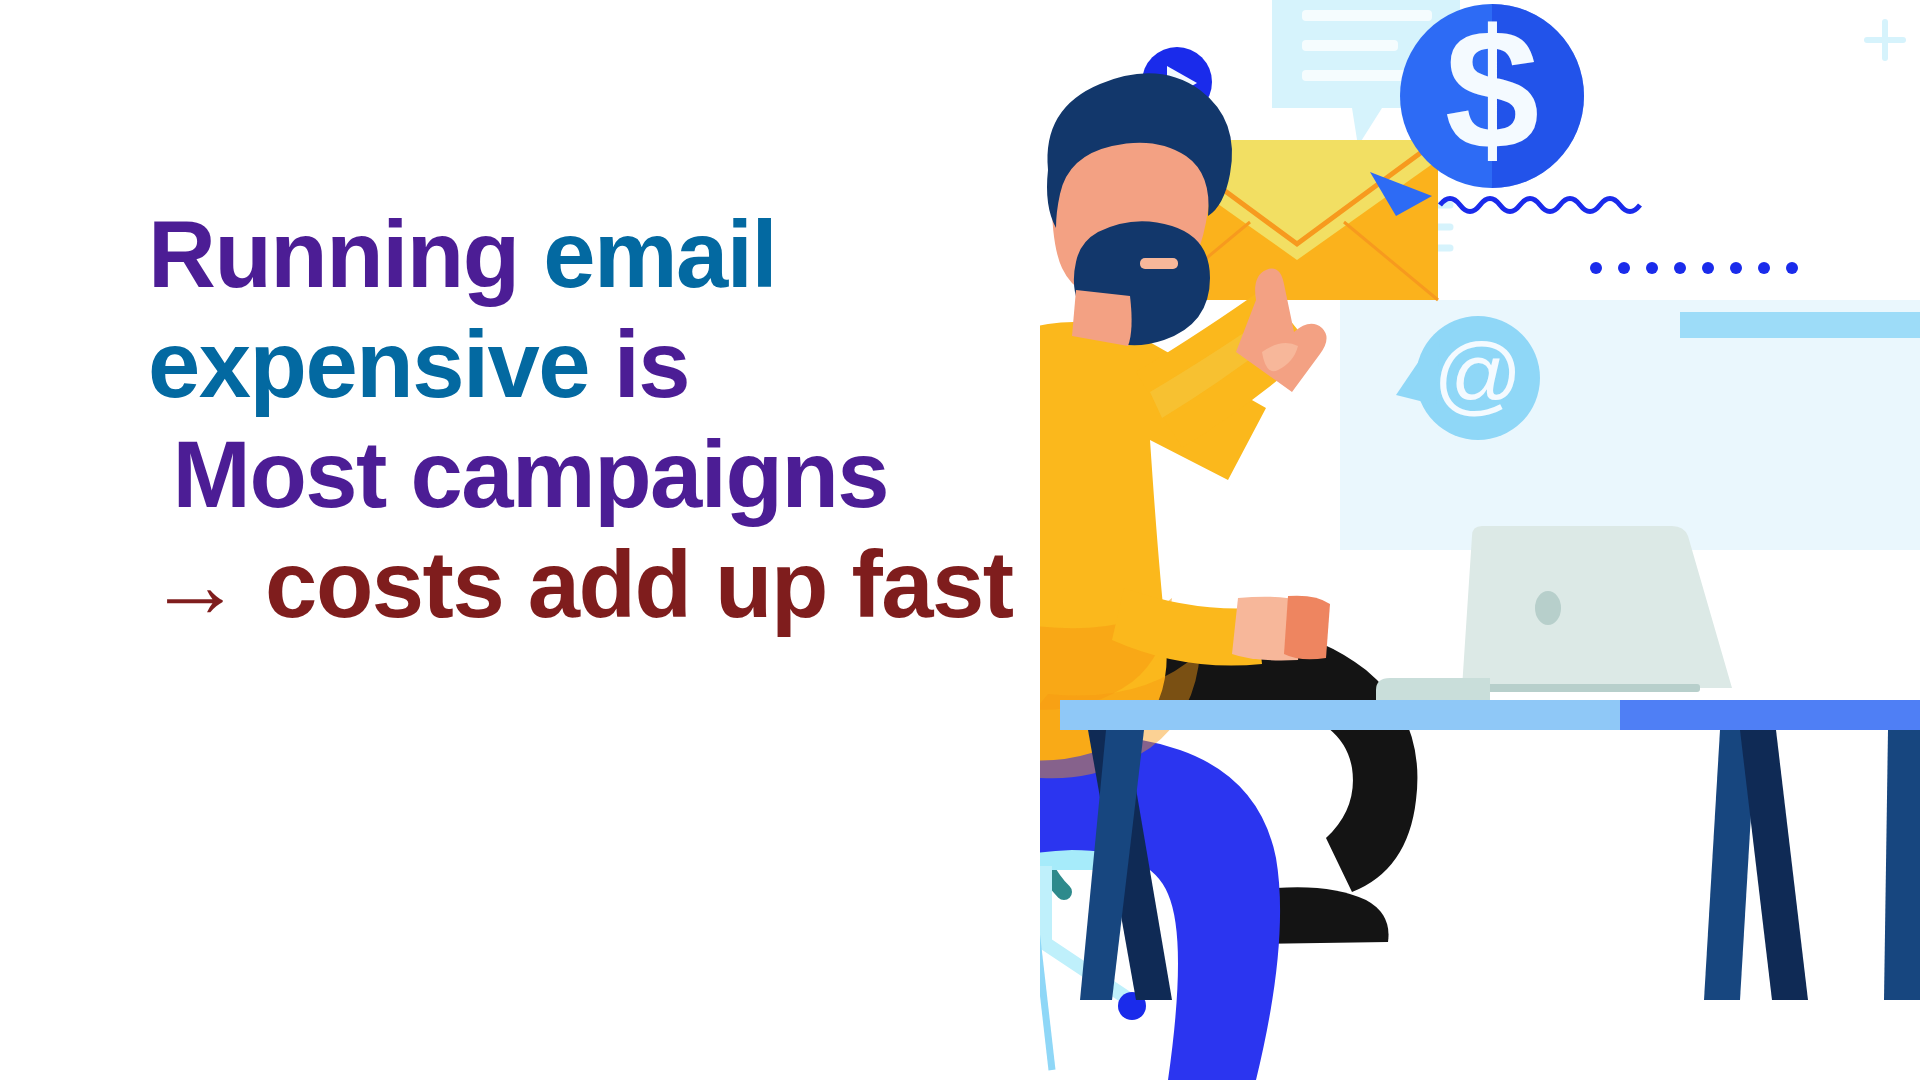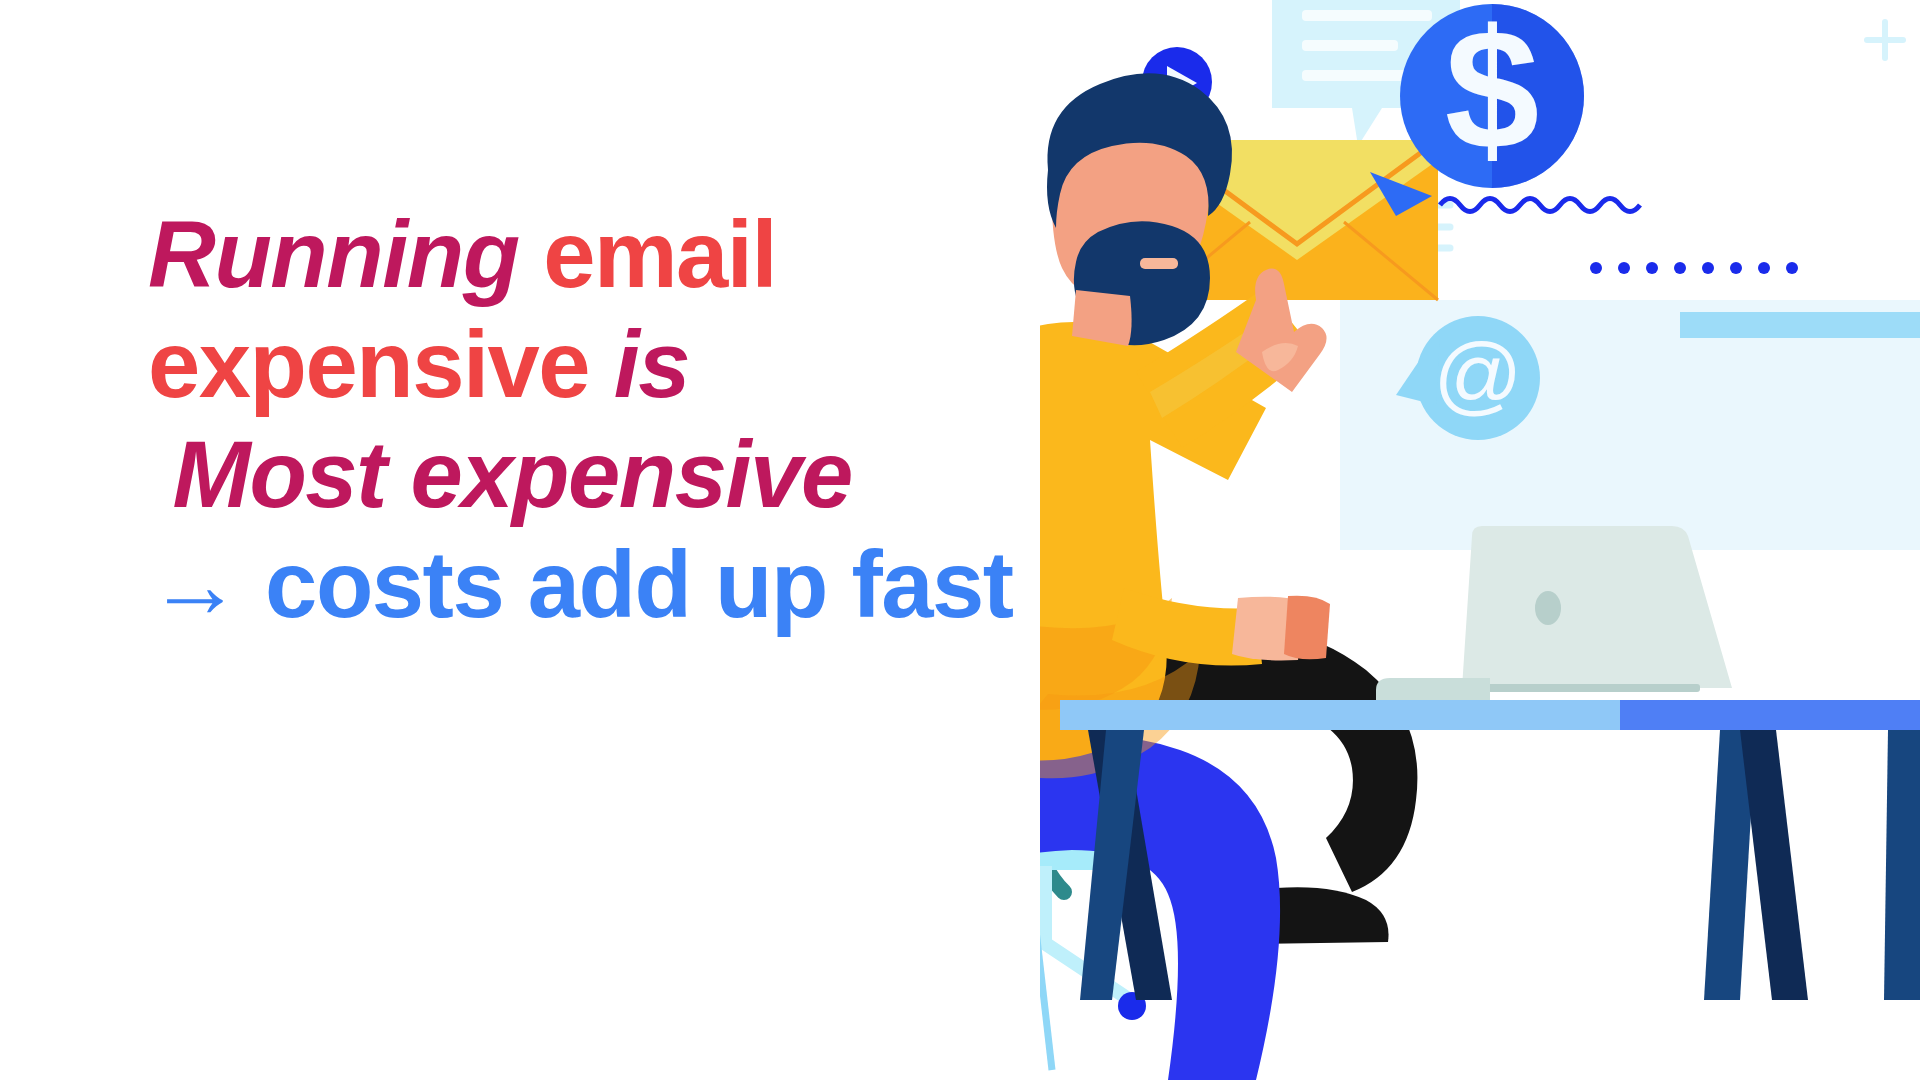--- a/index.html
+++ b/index.html
@@ -30,44 +30,44 @@
     z-index: 40;
   }
   .hl-line {
     font-family: "Liberation Sans", sans-serif;
     font-weight: 700;
     font-size: 94px;
     line-height: 110px;
     letter-spacing: -1.5px;
     white-space: pre;
   }
-  .hl-blue   { color: #be185d; font-style: italic; }
-  .hl-yellow { color: #ef4444; }
-  .hl-arrow  { color: #3b82f6; font-weight: 700; }
+  .hl-blue   { color: #4c1d95; }
+  .hl-yellow { color: #0369a1; }
+  .hl-arrow  { color: #7f1d1d; font-weight: 700; }
 
   
   .illus {
     position: absolute;
     left: 1040px;
     top: 0;
     width: 880px;
     height: 1080px;
     z-index: 10;
   }
   .illus svg { display: block; }
 </style>
 </head>
 <body>
 
 <div class="slide">
 
   <div class="headline">
     <div class="hl-line"><span class="hl-blue">Running </span><span class="hl-yellow">email</span></div>
     <div class="hl-line"><span class="hl-yellow">expensive </span><span class="hl-blue">is</span></div>
-    <div class="hl-line"><span class="hl-blue"> Most expensive</span></div>
+    <div class="hl-line"><span class="hl-blue"> Most campaigns</span></div>
     <div class="hl-line"><span class="hl-arrow">→ costs add up fast</span></div>
   </div>
 
   <div class="illus">
     <svg width="880" height="1080" viewBox="0 0 880 1080" xmlns="http://www.w3.org/2000/svg">
 
       <g>
         <path d="M232 -40 L420 -40 L420 108 L342 108 L318 146 L312 108 L232 108 Z" fill="#D6F3FC"></path>
         <rect x="262" y="10" width="130" height="11" rx="4" fill="#FFFFFF" opacity="0.75"></rect>
         <rect x="262" y="40" width="96" height="11" rx="4" fill="#FFFFFF" opacity="0.75"></rect>

